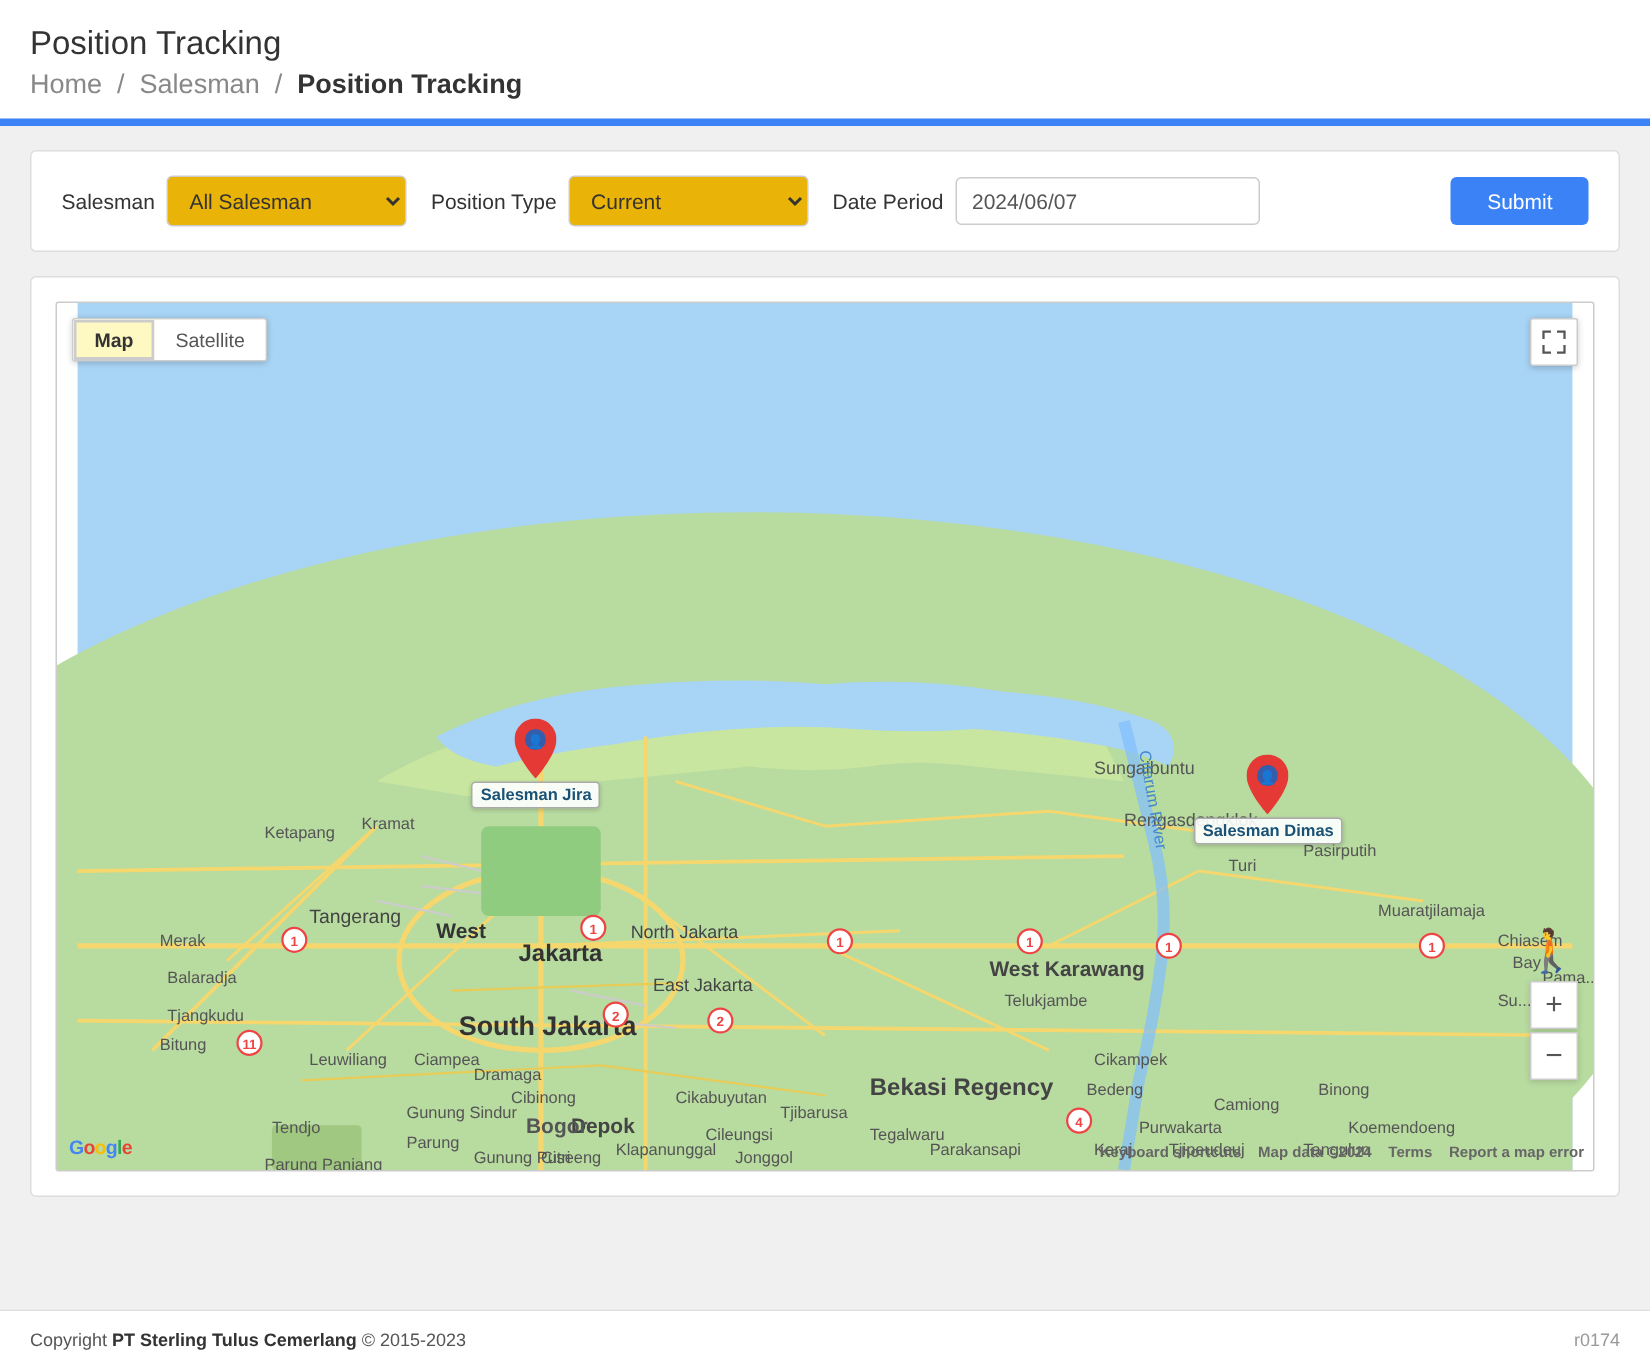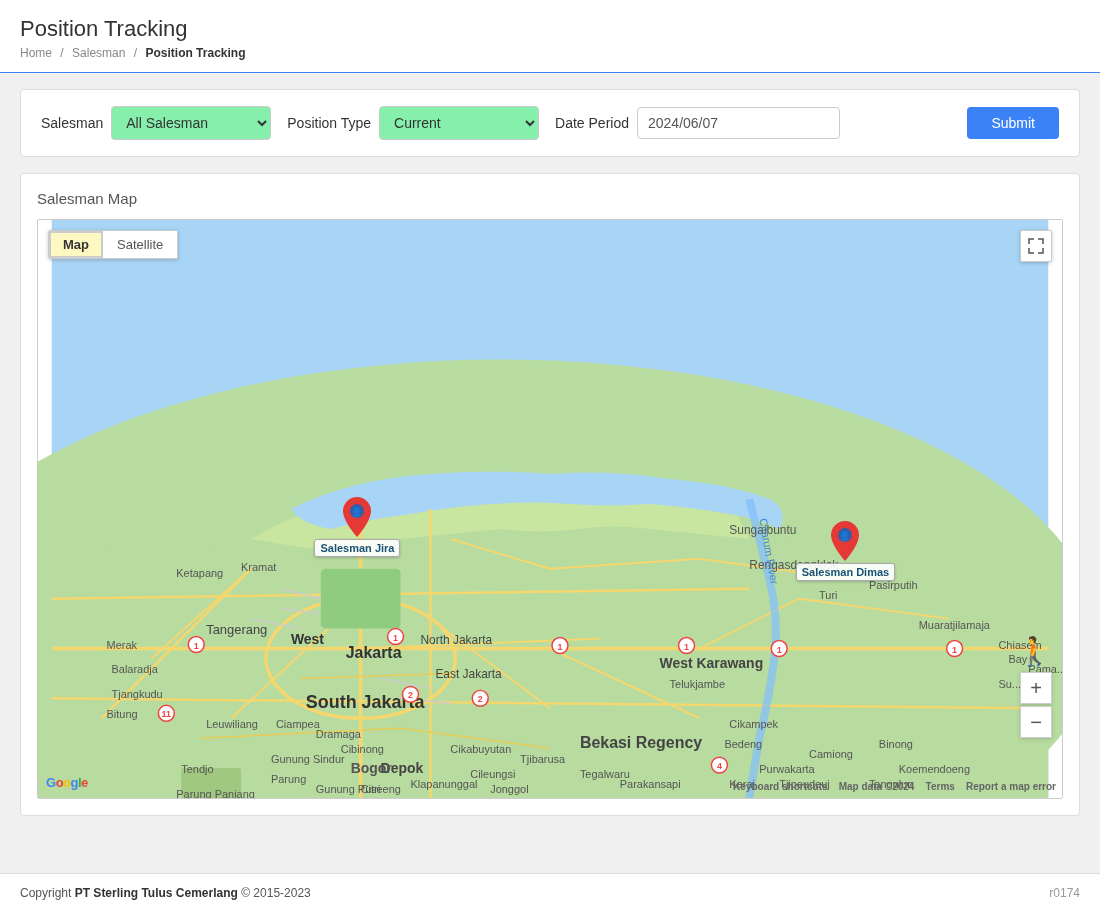--- a/index.html
+++ b/index.html
@@ -11,30 +11,30 @@
     }
     .page-wrapper {
       background: #f0f0f0;
       min-height: 912px;
       display: flex;
       flex-direction: column;
     }
     .header-area {
       background: #fff;
       padding: 16px 20px 12px 20px;
-      border-bottom: 1px solid #3b82f6;
+      border-bottom: 5px solid #3b82f6;
     }
     .page-title {
       font-size: 22px;
       font-weight: 400;
       color: #333;
       margin-bottom: 4px;
     }
     .breadcrumb {
-      font-size: 12px;
+      font-size: 18px;
       color: #888;
     }
     .breadcrumb a {
       color: #888;
       text-decoration: none;
     }
     .breadcrumb .separator {
       margin: 0 5px;
     }
     .breadcrumb .active {
@@ -59,21 +59,21 @@
       font-size: 14px;
       font-weight: 500;
       color: #333;
     }
     .filter-select {
       border: 1px solid #ccc;
       border-radius: 4px;
       padding: 7px 28px 7px 10px;
       font-size: 14px;
       color: #333;
-      background: #86efac;
+      background: #eab308;
       appearance: auto;
       min-width: 160px;
     }
     .filter-group {
       display: flex;
       align-items: center;
       gap: 8px;
     }
     .date-input {
       border: 1px solid #ccc;
@@ -305,21 +305,20 @@
         </select>
       </div>
       <div class="filter-group">
         <label class="filter-label">Date Period</label>
         <input type="text" class="date-input" value="2024/06/07" style="">
       </div>
       <button class="submit-btn">Submit</button>
     </div>
 
     <div class="map-card">
-      <div class="map-card-title">Salesman Map</div>
       <div class="map-container">
 
         
         <svg class="map-svg" viewBox="0 0 1000 580" xmlns="http://www.w3.org/2000/svg">
 
           <rect width="1000" height="580" fill="#a8d4f5"></rect>
 
           <ellipse cx="450" cy="420" rx="600" ry="280" fill="#b8dba0"></ellipse>
 
           <path d="M0,350 Q50,320 120,340 Q200,320 280,330 Q350,310 420,325 Q480,315 540,320 Q600,310 660,325 Q720,315 800,330 Q880,320 950,335 Q980,340 1000,345 L1000,580 L0,580 Z" fill="#b8dba0"></path>

